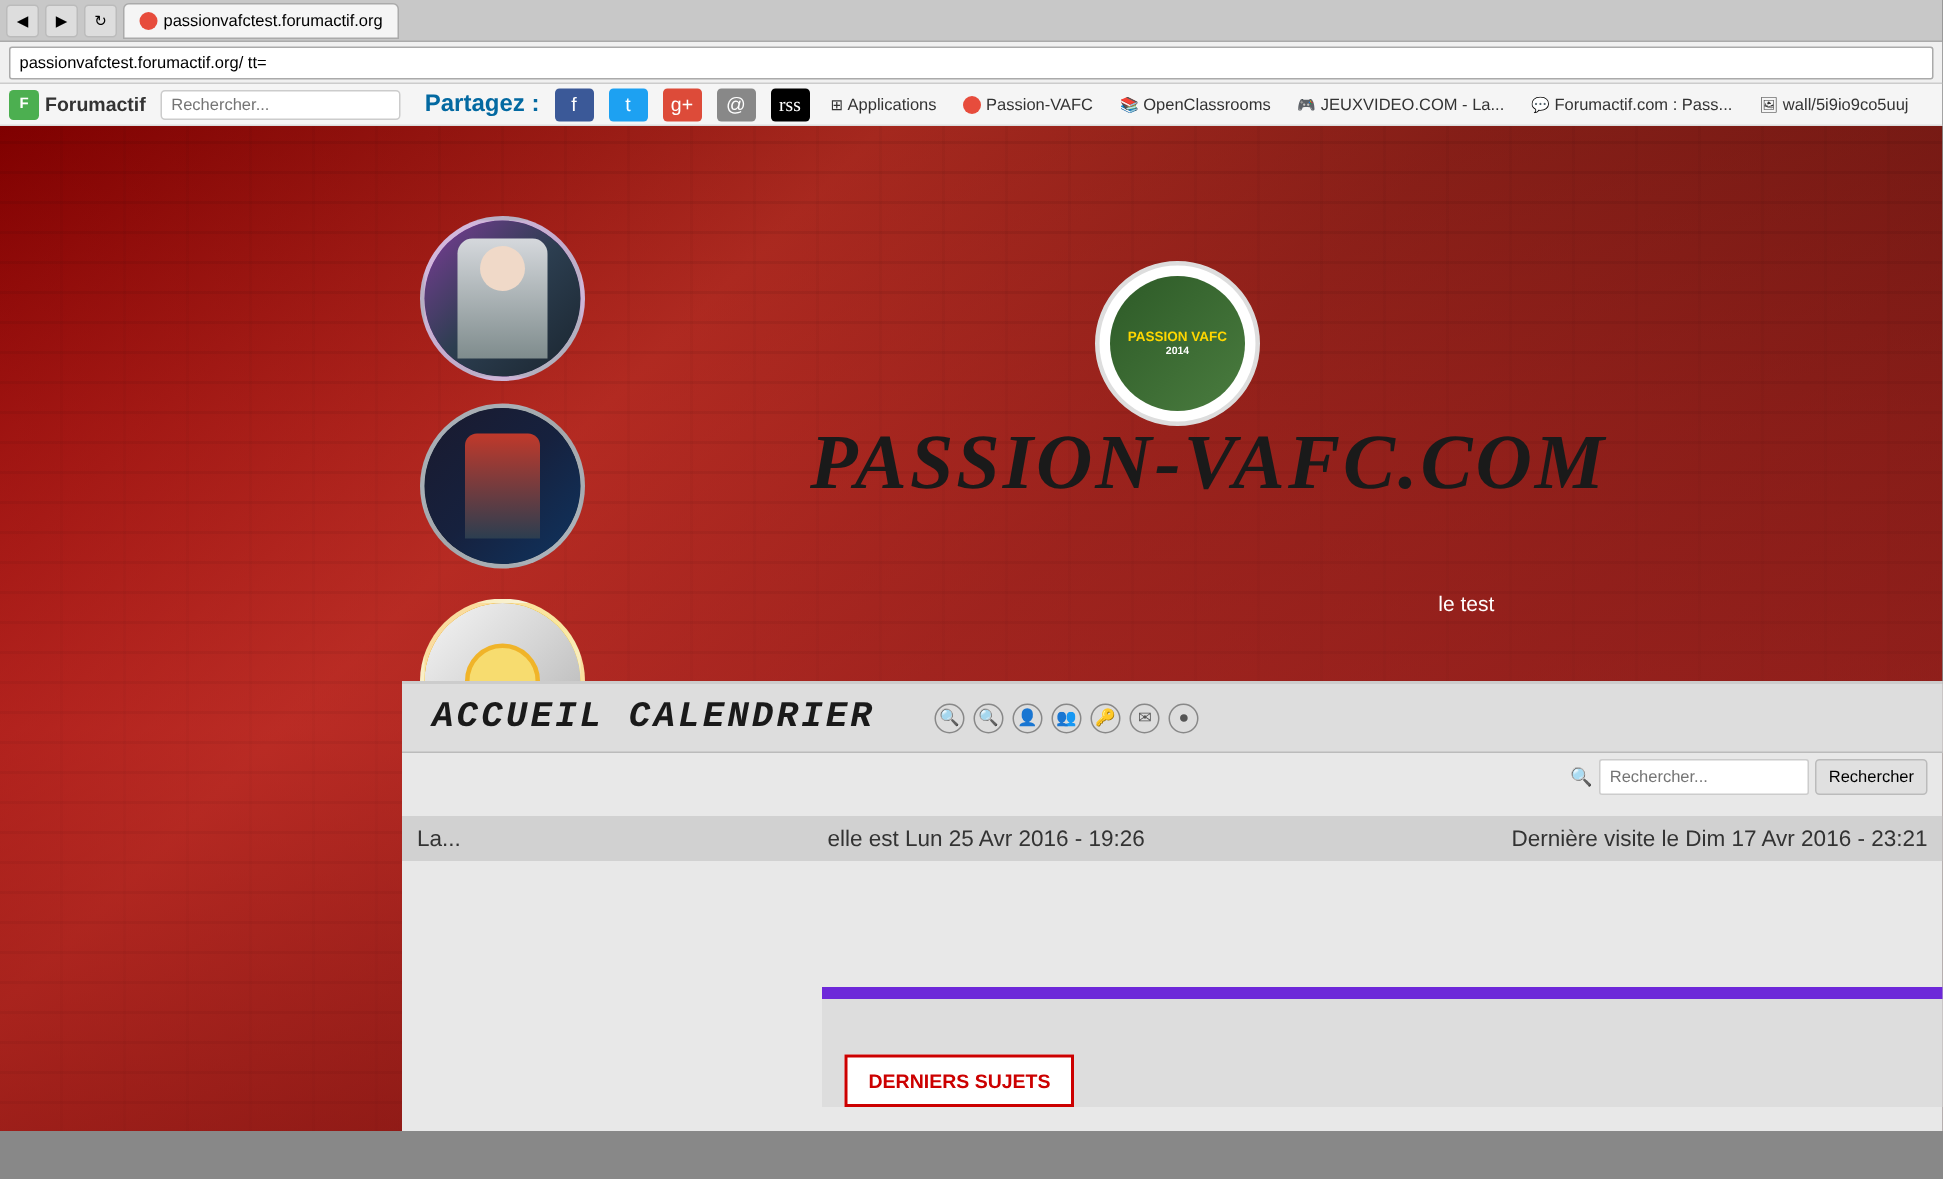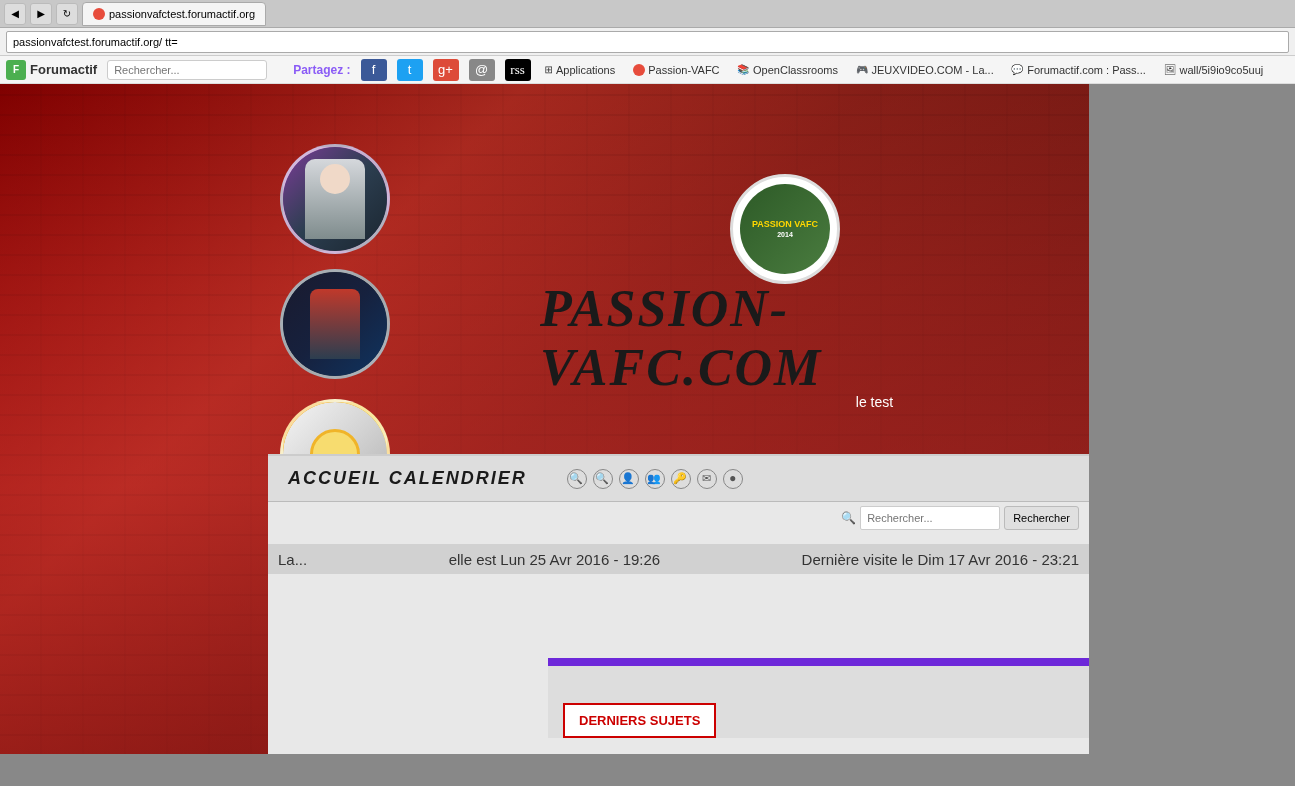--- a/index.html
+++ b/index.html
@@ -8,21 +8,21 @@
     .tab { background: #e8e8e8; border: 1px solid #aaa; border-radius: 4px 4px 0 0; padding: 4px 10px; font-size: 11px; display: flex; align-items: center; gap: 4px; height: 24px; }
     .tab.active { background: #f5f5f5; }
     .nav-bar { background: #f0f0f0; height: 28px; display: flex; align-items: center; padding: 0 6px; gap: 6px; border-bottom: 1px solid #ccc; }
     .nav-btn { background: #ddd; border: 1px solid #bbb; border-radius: 3px; width: 22px; height: 22px; cursor: pointer; display: flex; align-items: center; justify-content: center; font-size: 10px; }
     .url-bar { flex: 1; height: 22px; border: 1px solid #aaa; border-radius: 2px; padding: 0 6px; font-size: 11px; background: white; }
     .bookmarks-bar { background: #f5f5f5; height: 28px; display: flex; align-items: center; padding: 0 6px; gap: 10px; border-bottom: 1px solid #ddd; }
     .bookmark-item { display: flex; align-items: center; gap: 3px; font-size: 11px; color: #333; cursor: pointer; padding: 2px 4px; border-radius: 3px; }
     .share-btn { width: 26px; height: 22px; border-radius: 3px; display: flex; align-items: center; justify-content: center; font-size: 13px; color: white; cursor: pointer; }
 
     
-    .page-content { width: 1089px; height: calc(786px - 116px); position: relative; overflow: hidden; }
+    .page-content { width: 1295px; height: calc(786px - 116px); position: relative; overflow: hidden; }
 
     
     .stadium-bg {
       position: absolute; top: 0; left: 0; width: 100%; height: 100%;
       background: linear-gradient(135deg, #8b0000 0%, #c0392b 30%, #922b21 50%, #7b241c 70%, #641e16 100%);
       overflow: hidden;
     }
     .stadium-bg::before {
       content: '';
       position: absolute; top: 0; left: 0; right: 0; bottom: 0;
@@ -130,22 +130,22 @@
       right: 0;
       height: 46px;
       background: rgba(220,220,220,0.95);
       display: flex;
       align-items: center;
       padding: 0 20px;
       gap: 0;
       border-bottom: 1px solid #bbb;
     }
     .nav-menu-title {
-      font-family: Liberation Sans, sans-serif;
-      font-size: 18px;
+      font-family: Liberation Mono, monospace;
+      font-size: 24px;
       font-weight: 900;
       color: #1a1a1a;
       letter-spacing: 2px;
       font-style: italic;
       text-transform: uppercase;
       margin-right: 30px;
     }
     .nav-icons { display: flex; gap: 6px; align-items: center; margin-left: 10px; }
     .nav-icon-btn { width: 20px; height: 20px; border-radius: 50%; border: 1px solid #888; display: flex; align-items: center; justify-content: center; font-size: 11px; cursor: pointer; color: #555; }
 
@@ -259,21 +259,21 @@
   </div>
 
   <div class="bookmarks-bar">
 
     <div class="forumactif-logo">
       <div class="fa-icon">F</div>
       <span>Forumactif</span>
     </div>
     <input type="text" style="height: 20px; border: 1px solid rgb(204, 204, 204); border-radius: 3px; padding: 0px 6px; font-size: 11px; width: 160px; background: white;" placeholder="Rechercher...">
 
-    <span style="font-weight:bold;font-size:12px;margin-left:16px;color:#8b5cf6;">Partagez :</span>
+    <span style="font-weight:bold;font-size:16px;margin-left:6px;color:#0369a1;">Partagez :</span>
     <div class="share-btn" style="background:#3b5998;">f</div>
     <div class="share-btn" style="background:#1da1f2;">t</div>
     <div class="share-btn" style="background:#dd4b39;">g+</div>
     <div class="share-btn" style="background:#888;">@</div>
     <div class="share-btn" style="background:#000000;font-family:Liberation Serif, serif;">rss</div>
 
     <div class="bookmark-item">
       <span style="font-size:10px;">⊞</span>
       <span>Applications</span>
     </div>

